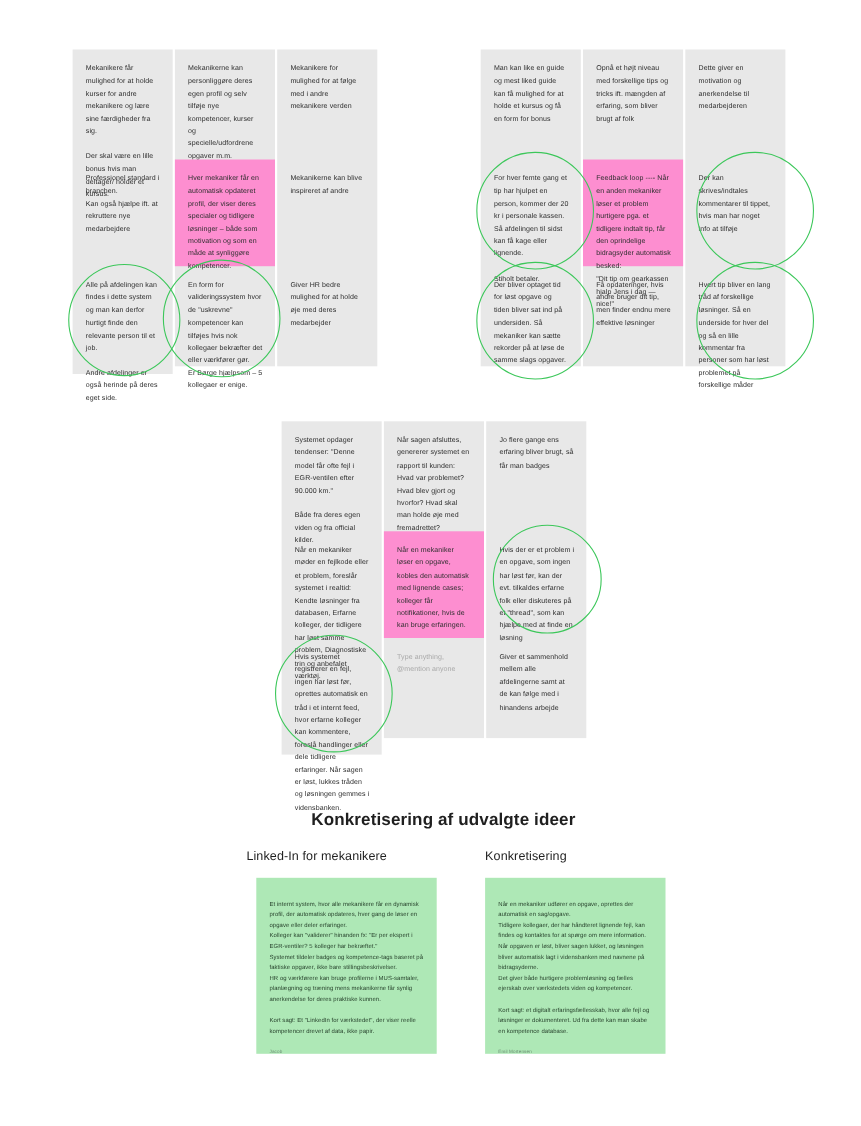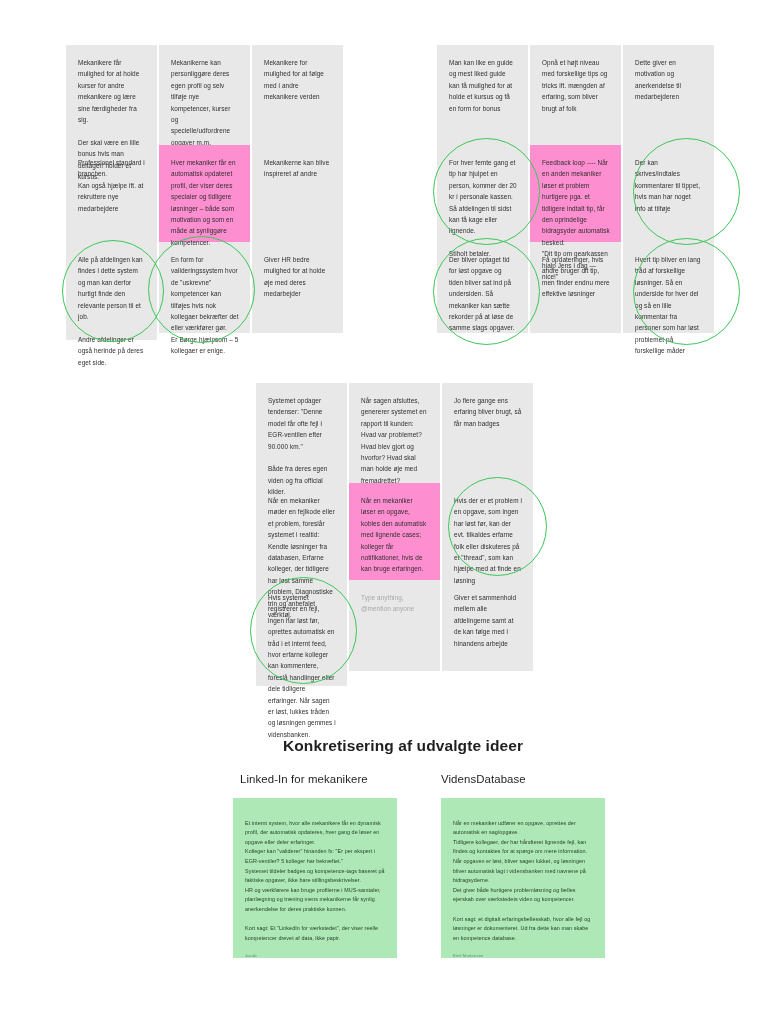--- a/index.html
+++ b/index.html
@@ -154,22 +154,22 @@
       <div class="note" style="height:100px;">Jo flere gange ens erfaring bliver brugt, så får man badges</div>
       <div class="note" style="height:97px;">Hvis der er et problem i en opgave, som ingen har løst før, kan der evt. tilkaldes erfarne folk eller diskuteres på et "thread", som kan  hjælpe med at finde en løsning</div>
       <div class="note" style="height:91px;">Giver et sammenhold mellem alle afdelingerne samt at de kan følge med i hinandens arbejde</div>
     </div>
   </div>
   <div class="ring" style="left:448px;top:477px;width:97px;height:97px;"></div>
   <div class="ring" style="left:250px;top:577px;width:105px;height:105px;"></div>
 
   <div class="section-title" style="left:283px;top:737px;">Konkretisering af udvalgte ideer</div>
 
-  <div class="card-title" style="left:240px;top:773px;">Linked-In for mekanikere</div>
-  <div class="card-title" style="left:441px;top:773px;">VidensDatabase</div>
+  <div class="card-title" style="left:224px;top:773px;">Linked-In for mekanikere</div>
+  <div class="card-title" style="left:441px;top:773px;">Konkretisering</div>
 
   <div class="green-card" style="left:233px;top:798px;width:164px;height:160px;">
     <span>Et internt system, hvor alle mekanikere får en dynamisk profil, der automatisk opdateres, hver gang de løser en opgave eller deler erfaringer.
  Kolleger kan "validerer" hinanden fx: "Er per ekspert i EGR-ventiler? 5 kolleger har bekræftet."
  Systemet tildeler badges og kompetence-tags baseret på faktiske opgaver, ikke bare stillingsbeskrivelser.
 HR og værkførere kan bruge profilerne i MUS-samtaler, planlægning og træning  mens mekanikerne får synlig anerkendelse for deres praktiske kunnen.
 
 Kort sagt: Et "LinkedIn for værkstedet", der viser reelle kompetencer drevet af data, ikke papir.</span>
     <span class="author">Jacob</span>
   </div>

